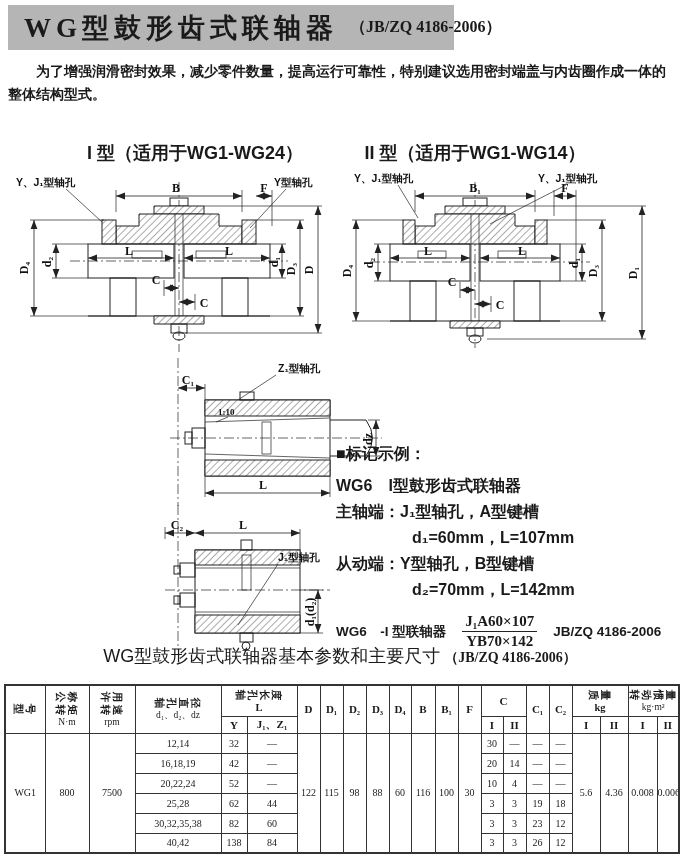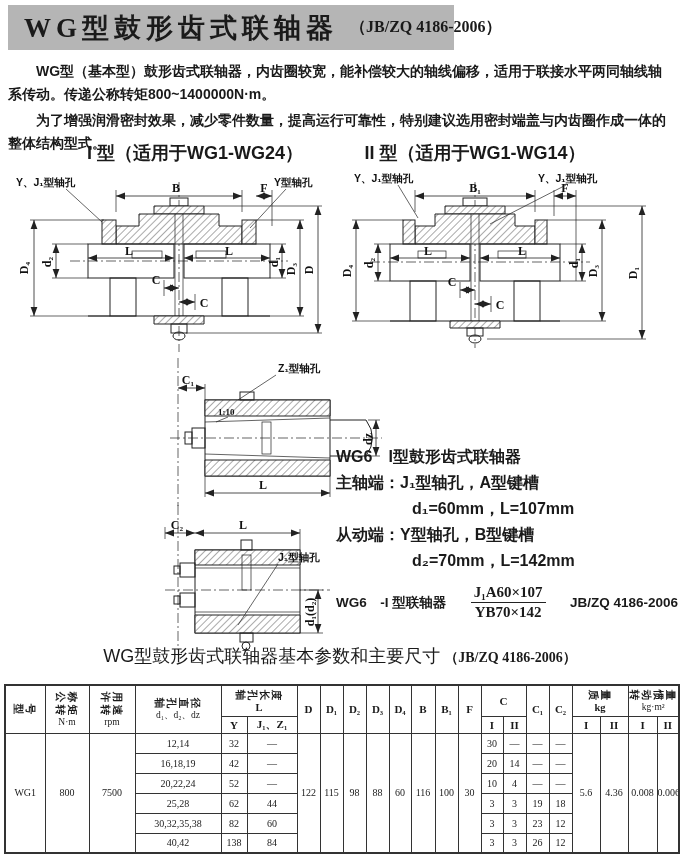--- a/index.html
+++ b/index.html
@@ -32,21 +32,21 @@
   .hat{fill:url(#hatchP);stroke:#222;stroke-width:1;}
   .dim{font:bold 12px "Liberation Serif","DejaVu Serif",serif;fill:#111;}
   .lbl{font:bold 10.5px "Liberation Sans","DejaVu Sans",sans-serif;fill:#111;}
   .sm{font:bold 9px "Liberation Serif","DejaVu Serif",serif;fill:#111;}
 
   
   .example{left:336px;top:444px;width:342px;font-family:"Liberation Sans","DejaVu Sans",sans-serif;font-weight:bold;}
   .ex-h{font-size:16px;margin-bottom:8px;}
   .ex-l{font-size:16px;line-height:26px;}
   .ex-l.ind{padding-left:76px;}
-  .ex-f{display:flex;align-items:center;gap:16px;font-size:13.5px;margin-top:10px;justify-content:space-between;}
+  .ex-f{display:flex;align-items:center;gap:16px;font-size:13.5px;margin-top:10px;}
   .frac{display:inline-block;text-align:center;font-family:"Liberation Serif","DejaVu Serif",serif;font-size:15px;}
   .frac .ft{display:block;border-bottom:1.5px solid #222;padding:0 3px 1px 3px;}
   .frac .fb{display:block;padding-top:1px;}
 
   
   .table-title{left:0;top:644px;width:680px;text-align:center;}
   .table-title .t1{font-family:"Liberation Sans","DejaVu Sans",sans-serif;font-weight:normal;font-size:18px;}
   .table-title .t2{font-family:"Liberation Serif","DejaVu Serif",serif;font-weight:bold;font-size:14px;}
 
   
@@ -83,21 +83,20 @@
       </marker>
     </defs>
   </svg>
 
   <div class="abs title-bar">
     <span class="title-main">WG型鼓形齿式联轴器</span>
     <span class="title-std">（JB/ZQ 4186-2006）</span>
   </div>
 
   <div class="abs intro">
-    <p>WG型（基本型）鼓形齿式联轴器，内齿圈较宽，能补偿较大的轴线偏移，适用于联接水平两同轴线轴系传动。传递公称转矩800~1400000N·m。</p>
     <p>为了增强润滑密封效果，减少零件数量，提高运行可靠性，特别建议选用密封端盖与内齿圈作成一体的整体结构型式。</p>
   </div>
 
   <div class="abs caption cap1">I 型（适用于WG1-WG24）</div>
   <div class="abs caption cap2">II 型（适用于WG1-WG14）</div>
 
   <svg class="abs" style="left:14px;top:156px" width="320" height="196" viewBox="0 0 320 196">
     <g>
       <line class="cl" x1="165" y1="26" x2="165" y2="196"></line>
       <line class="cl" x1="56" y1="105" x2="274" y2="105"></line>
@@ -330,20 +329,21 @@
       <line class="thin" x1="148" y1="59" x2="108" y2="120"></line>
 
       <line class="thin" x1="170" y1="85" x2="193" y2="85"></line>
       <line class="thin" x1="170" y1="128" x2="193" y2="128"></line>
       <line class="dl" x1="188" y1="85" x2="188" y2="128" marker-start="url(#aS)" marker-end="url(#aE)"></line>
       <text class="dim" transform="rotate(-90 184 107)" x="184" y="107" text-anchor="middle">d₁(d₂)</text>
     </g>
   </svg>
 
   <div class="abs example">
+    <div class="ex-h">■标记示例：</div>
     <div class="ex-l">WG6　I型鼓形齿式联轴器</div>
     <div class="ex-l">主轴端：J₁型轴孔，A型键槽</div>
     <div class="ex-l ind">d₁=60mm，L=107mm</div>
     <div class="ex-l">从动端：Y型轴孔，B型键槽</div>
     <div class="ex-l ind">d₂=70mm，L=142mm</div>
     <div class="ex-f">
       <span>WG6　-I 型联轴器</span>
       <span class="frac">
         <span class="ft">J₁A60×107</span>
         <span class="fb">YB70×142</span>

